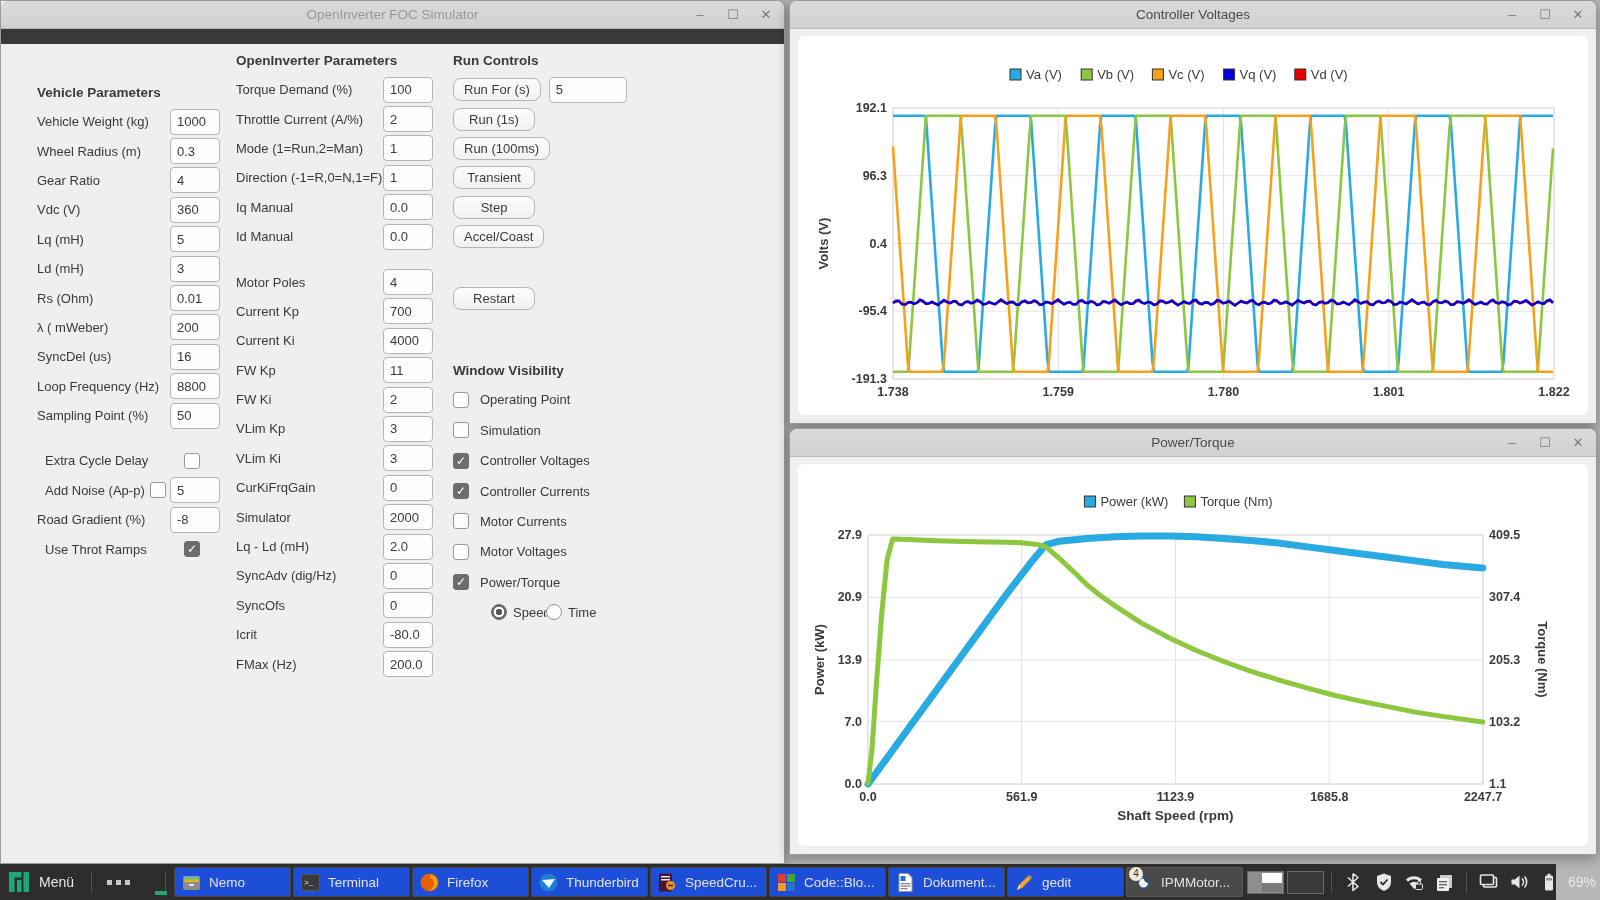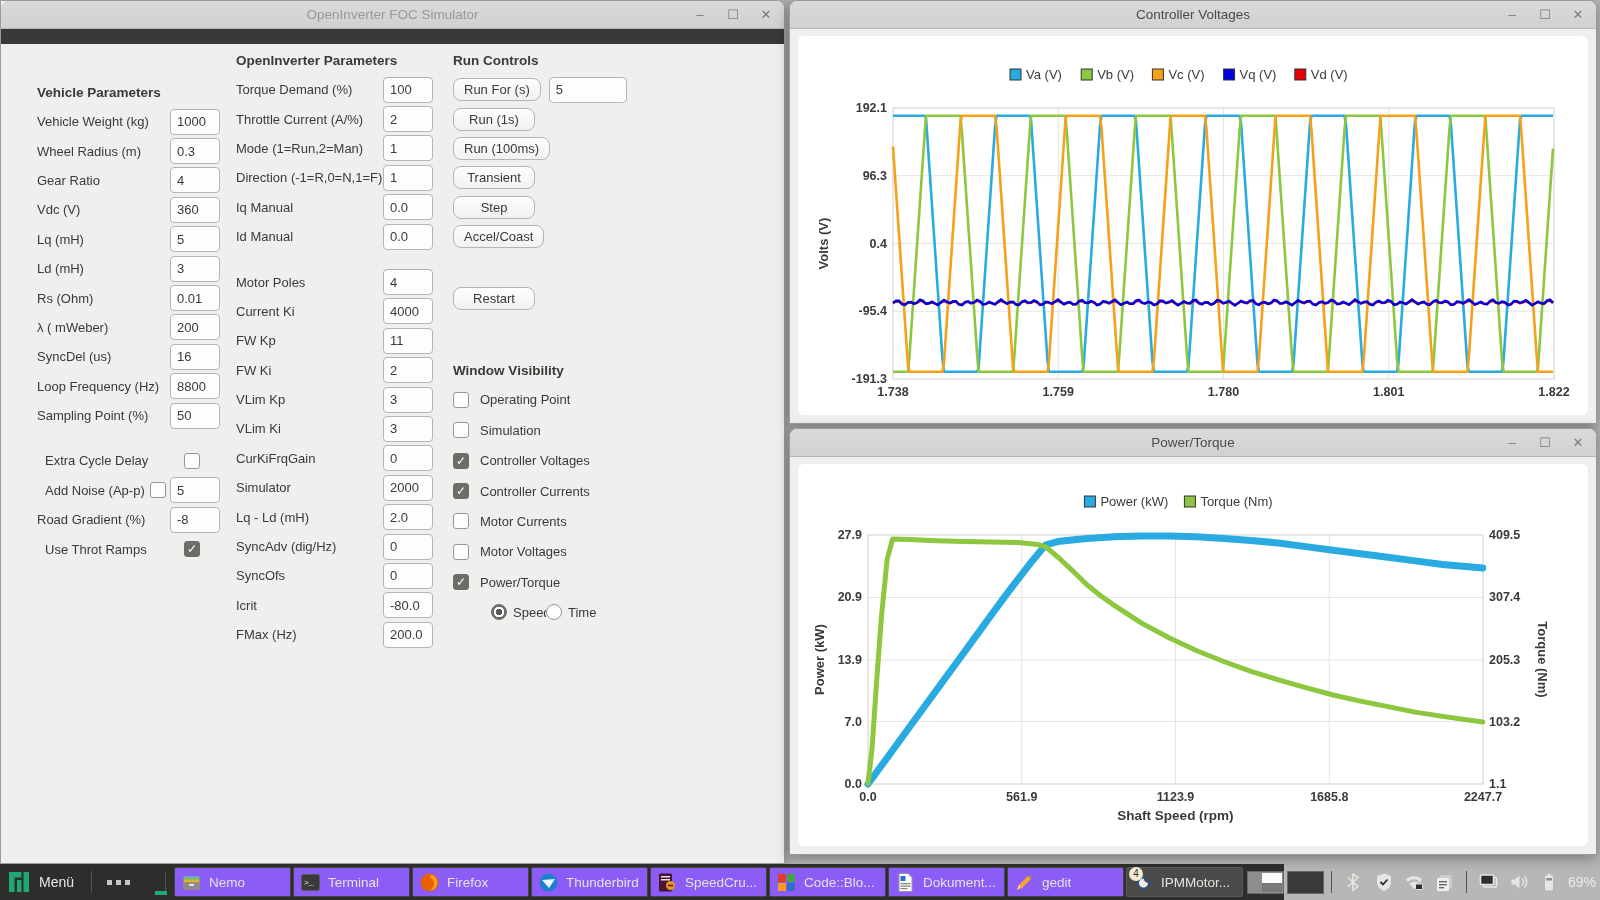--- a/index.html
+++ b/index.html
@@ -46,29 +46,29 @@
   .radlabel { font-size:13px; color:#3a3a38; margin:0 6px; white-space:nowrap; overflow:hidden; }
   .radlabel.clip { width:33px; margin-right:0; }
 
   
   .cv-window { left:789px; top:0; width:808px; height:424px; }
   .pt-window { left:789px; top:428px; width:808px; height:427px; }
   .chart-body { position:absolute; left:8px; top:35px; right:8px; bottom:8px; background:#ffffff; border-radius:6px; }
   .chart-body svg { display:block; }
 
   
-  .taskbar { position:absolute; left:0; bottom:0; width:1284px; height:36px; background:#2d2d2b; display:flex; align-items:center; z-index:50; }
+  .taskbar { position:absolute; left:0; bottom:0; width:1556px; height:36px; background:#2d2d2b; display:flex; align-items:center; z-index:50; }
   .tb-sep { width:1px; height:22px; background:#55534f; margin:0 7px; flex:none; }
   .menu-btn { display:flex; align-items:center; gap:9px; padding:0 10px 0 8px; height:36px; }
   .menu-label { color:#e9e7e5; font-size:14px; }
   .dots { display:flex; gap:4px; padding:0 8px; }
   .dots i { width:5px; height:5px; background:#c9c7c5; }
   .showdesk { width:26px; height:19px; background:#1fa876; border-radius:3px; margin:0 10px; position:relative; }
   .showdesk::after { content:""; position:absolute; left:7px; bottom:-3px; width:12px; height:4px; background:#1fa876; }
-  .app-btn { height:30px; width:117px; margin:0 1px; background:#8b5cf6; border:1px solid #454543; border-radius:2px; display:flex; align-items:center; gap:7px; padding:0 6px; flex:none; }
+  .app-btn { height:30px; width:117px; margin:0 1px; background:#1d4ed8; border:1px solid #454543; border-radius:2px; display:flex; align-items:center; gap:7px; padding:0 6px; flex:none; }
   .app-btn.active { background:#4a4a48; border-color:#5a5a58; }
   .app-label { color:#e4e2e0; font-size:13.5px; white-space:nowrap; overflow:hidden; }
   .appico { width:21px; height:21px; flex:none; position:relative; }
   .badge { position:absolute; left:-4px; top:-5px; width:14px; height:14px; border-radius:50%; background:#f3ead2; color:#2b2b29; font-size:10px; display:flex; align-items:center; justify-content:center; z-index:2; }
   .ws { width:37px; height:23px; border:1px solid #6a6866; margin-left:3px; background:#3a3a38; flex:none; position:relative; }
   .ws.active { background:#8f8d8b; }
   .ws.active .wpane { position:absolute; right:1px; top:1px; width:20px; height:11px; background:#fcfcfc; }
   .ws.active .wpane2 { position:absolute; right:1px; bottom:1px; width:20px; height:9px; background:#7b7977; }
   .trayico { width:20px; height:20px; margin:0 5px; flex:none; }
   .tray-text { color:#eceae8; font-size:14px; margin:0 4px; }
@@ -182,20 +182,24 @@
               <input class="pinput" value="0.0" style="">
             </div>
             <div class="prow">
               <span class="plabel">Id Manual</span>
               <input class="pinput" value="0.0" style="">
             </div>
             <div class="gap16"></div>
             <div class="prow">
               <span class="plabel">Motor Poles</span>
               <input class="pinput" value="4" style="">
+            </div>
+            <div class="prow">
+              <span class="plabel">Current Kp</span>
+              <input class="pinput" value="700" style="">
             </div>
             <div class="prow">
               <span class="plabel">Current Ki</span>
               <input class="pinput" value="4000" style="">
             </div>
             <div class="prow">
               <span class="plabel">FW Kp</span>
               <input class="pinput" value="11" style="">
             </div>
             <div class="prow">

